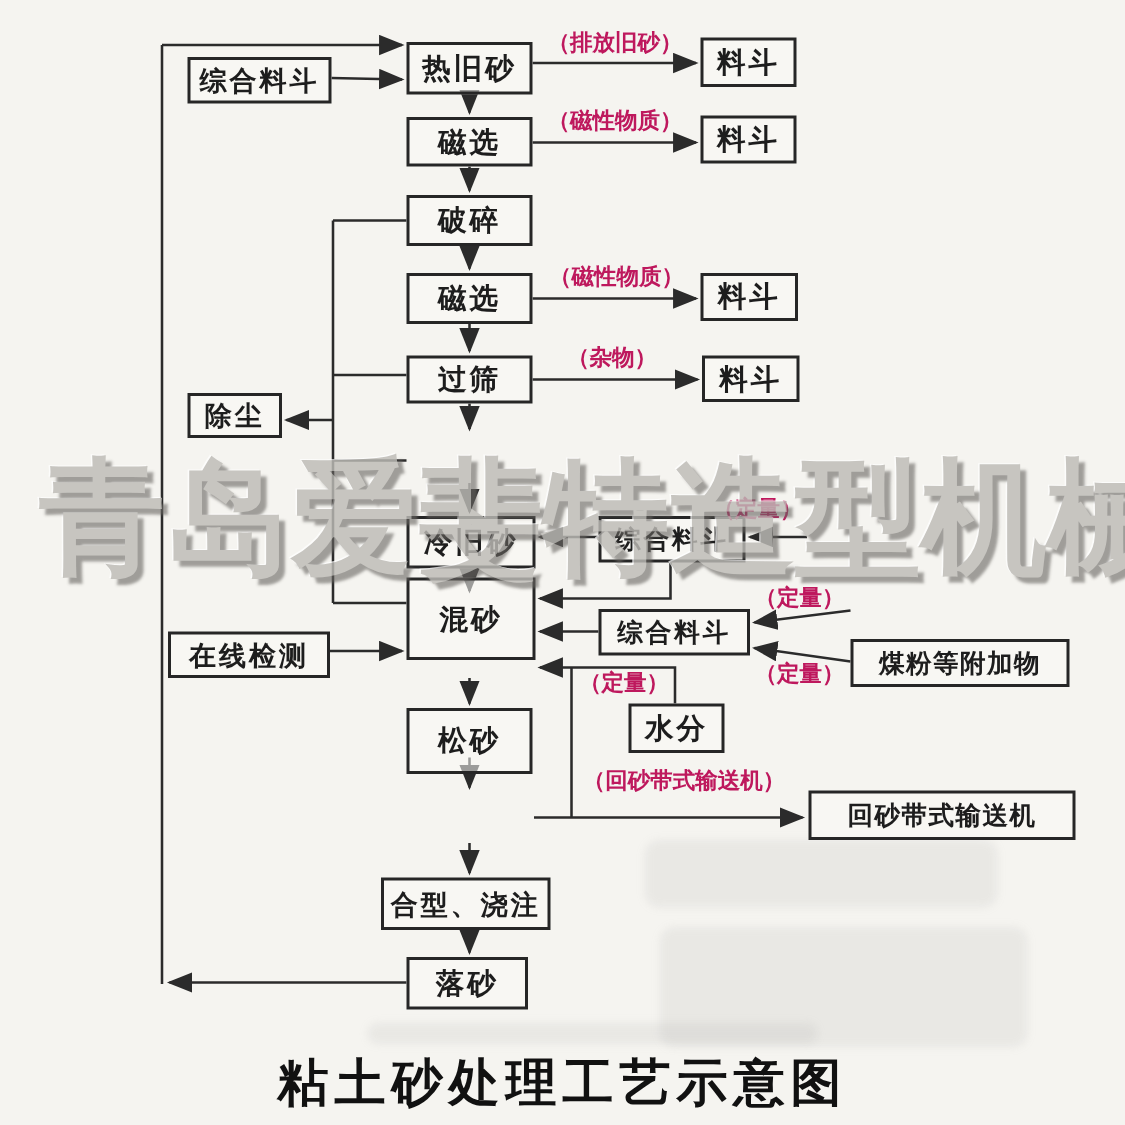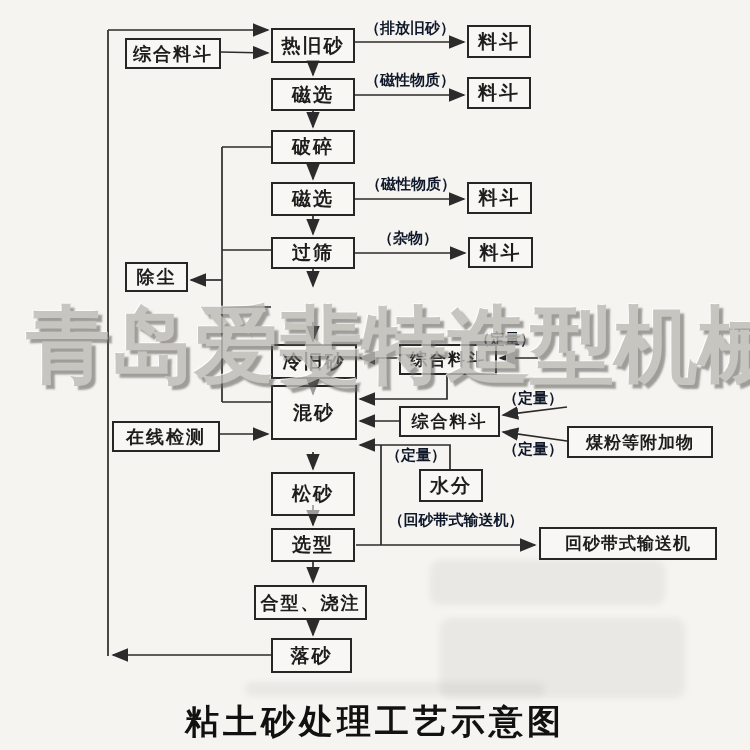--- a/index.html
+++ b/index.html
@@ -12,21 +12,21 @@
   #stage{position:absolute;inset:0;}
   svg.wires{position:absolute;left:0;top:0;z-index:1;}
   .box{
     position:absolute;z-index:2;box-sizing:border-box;
     border:2px solid #262626;background:rgba(250,249,246,0.55);
     display:flex;align-items:center;justify-content:center;
     font-size:19px;font-weight:600;letter-spacing:2px;white-space:nowrap;
   }
   .elabel{
     position:absolute;z-index:2;font-size:15px;font-weight:600;
-    letter-spacing:0;white-space:nowrap;text-align:center;color:#0f172a;
+    letter-spacing:0;white-space:nowrap;text-align:center;color:#be185d;
   }
   #watermark{
     position:absolute;left:26px;top:295px;width:700px;height:100px;z-index:3;
     display:flex;justify-content:space-between;align-items:center;
     font-size:84px;font-weight:bold;line-height:1;
     color:#bdbbb6;opacity:0.82;
     text-shadow:4px 4px 2px rgba(105,103,99,0.75),-1px -1px 0 rgba(255,255,255,0.9);
     pointer-events:none;user-select:none;white-space:nowrap;
   }
   #title{
@@ -107,21 +107,20 @@
   <div class="box" style="left:112px;top:421px;width:108px;height:31px;font-size:18px">在线检测</div>
 
   <div class="box" style="left:271px;top:28px;width:84px;height:35px">热旧砂</div>
   <div class="box" style="left:271px;top:78px;width:84px;height:33px">磁选</div>
   <div class="box" style="left:271px;top:130px;width:84px;height:34px">破碎</div>
   <div class="box" style="left:271px;top:182px;width:84px;height:34px">磁选</div>
   <div class="box" style="left:271px;top:237px;width:84px;height:32px">过筛</div>
   <div class="box" style="left:271px;top:344px;width:86px;height:35px">冷旧砂</div>
   <div class="box" style="left:271px;top:385px;width:86px;height:55px">混砂</div>
   <div class="box" style="left:271px;top:472px;width:84px;height:44px">松砂</div>
-  <div class="box" style="left:271px;top:528px;width:84px;height:34px">选型</div>
   <div class="box" style="left:254px;top:585px;width:113px;height:35px;font-size:18px">合型、浇注</div>
   <div class="box" style="left:271px;top:638px;width:81px;height:35px">落砂</div>
 
   <div class="box" style="left:467px;top:25px;width:64px;height:33px">料斗</div>
   <div class="box" style="left:467px;top:77px;width:64px;height:32px">料斗</div>
   <div class="box" style="left:467px;top:182px;width:65px;height:32px">料斗</div>
   <div class="box" style="left:468px;top:237px;width:65px;height:31px">料斗</div>
 
   <div class="box" style="left:399px;top:344px;width:98px;height:31px;font-size:17px">综合料斗</div>
   <div class="box" style="left:399px;top:406px;width:101px;height:31px;font-size:17px">综合料斗</div>

